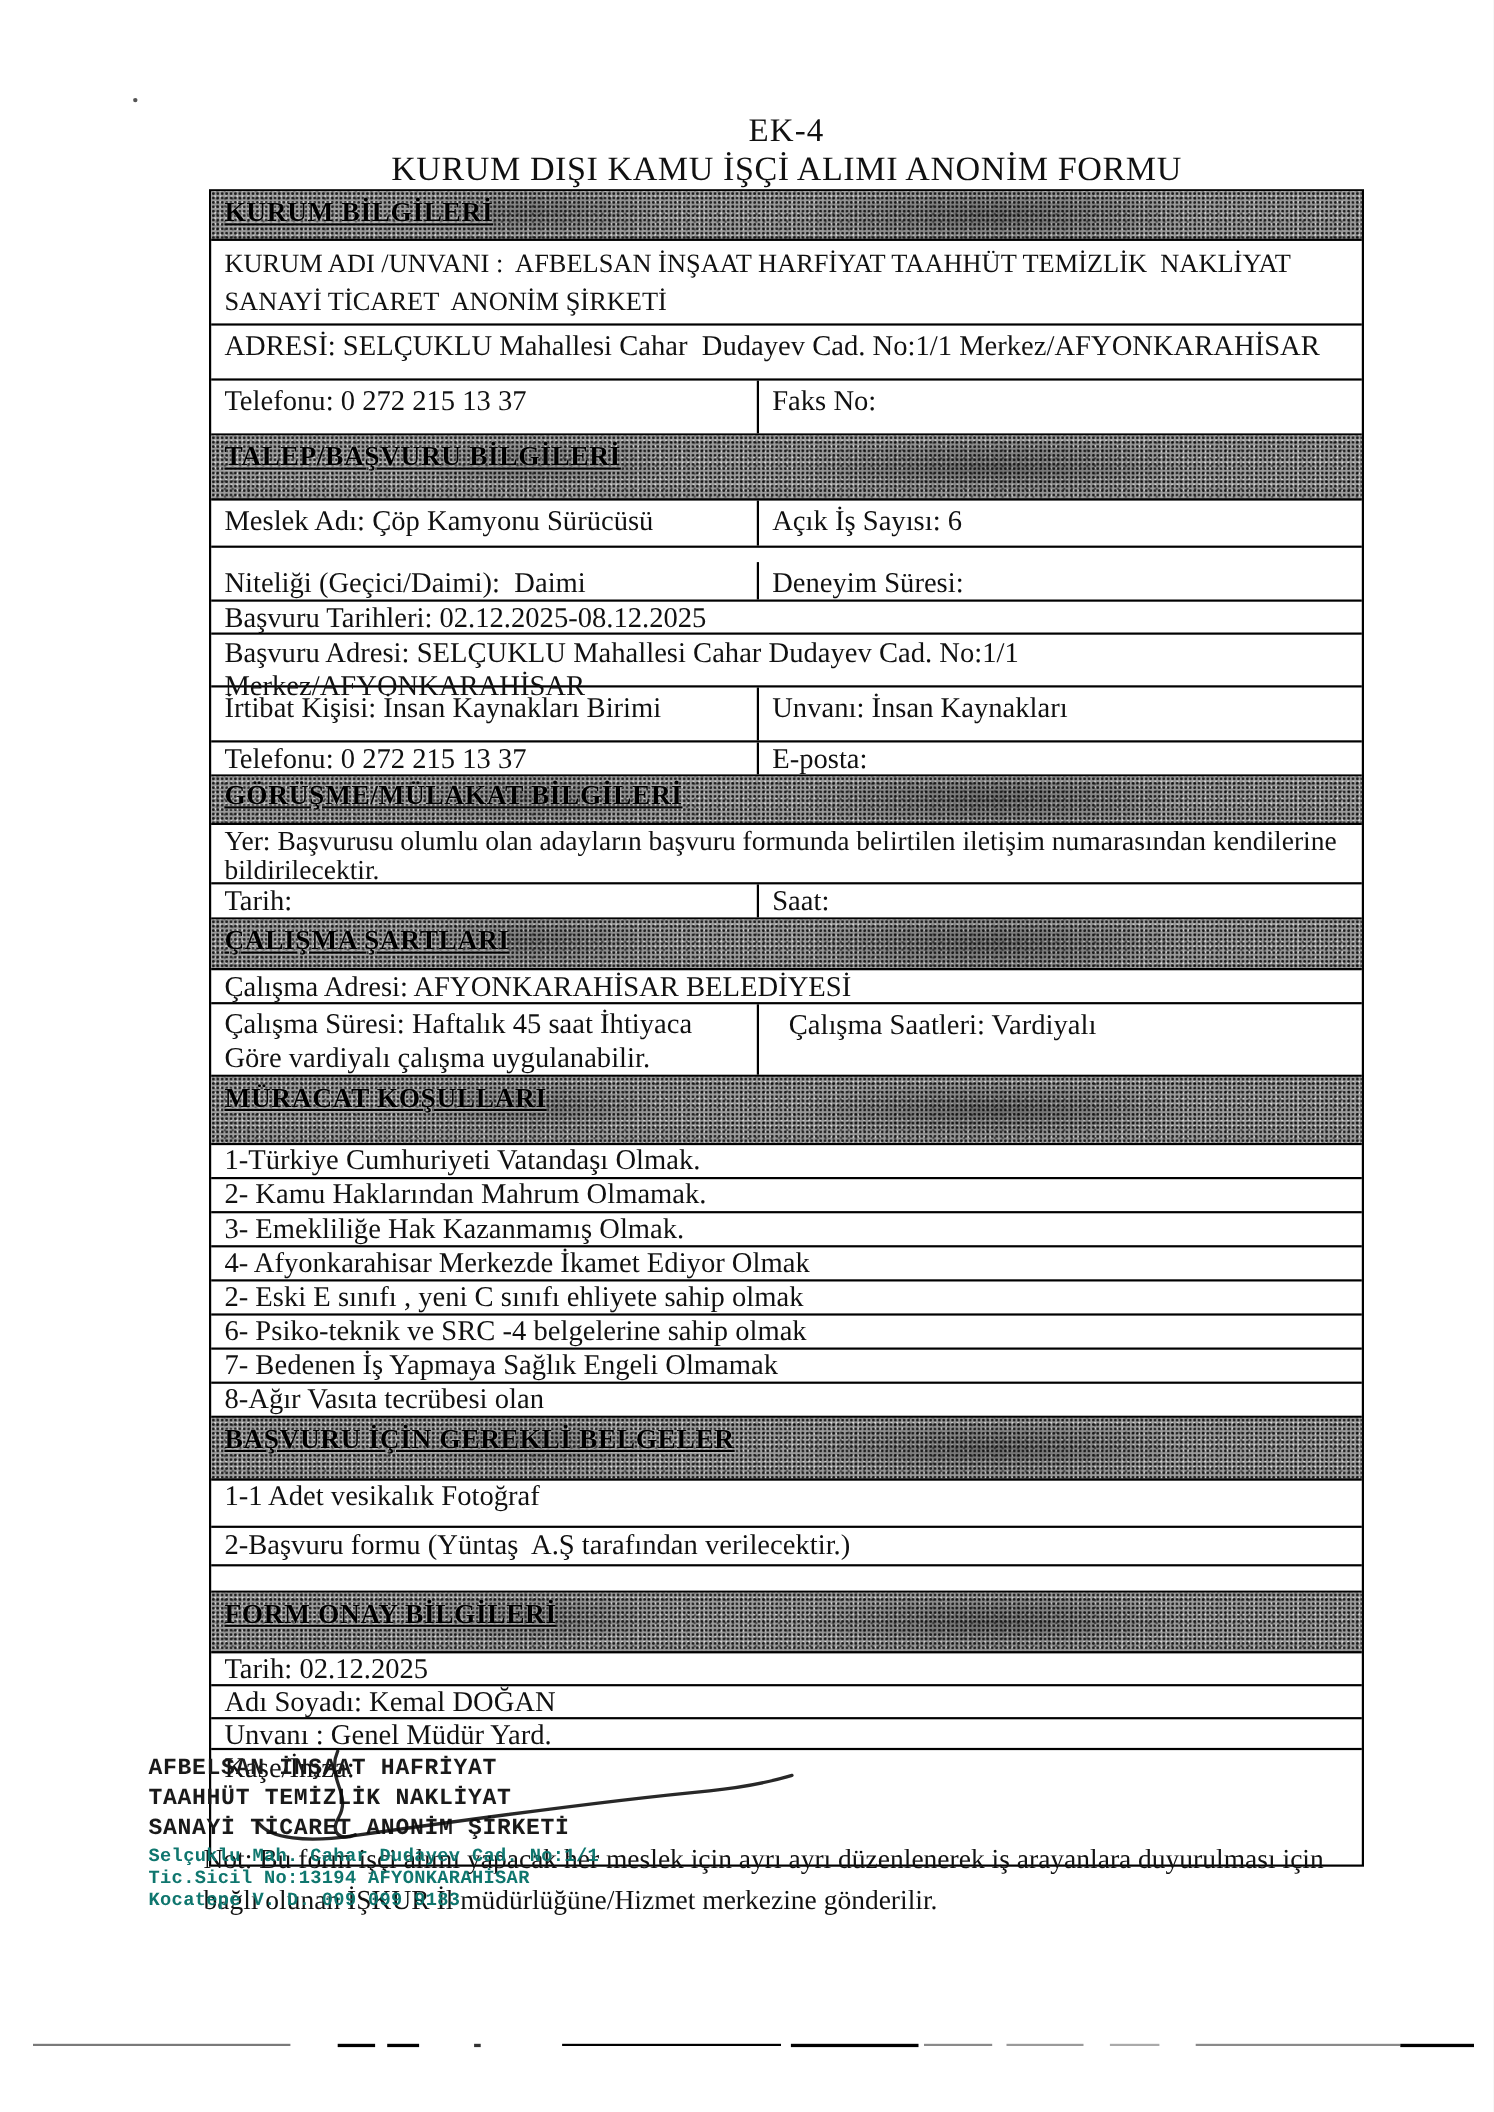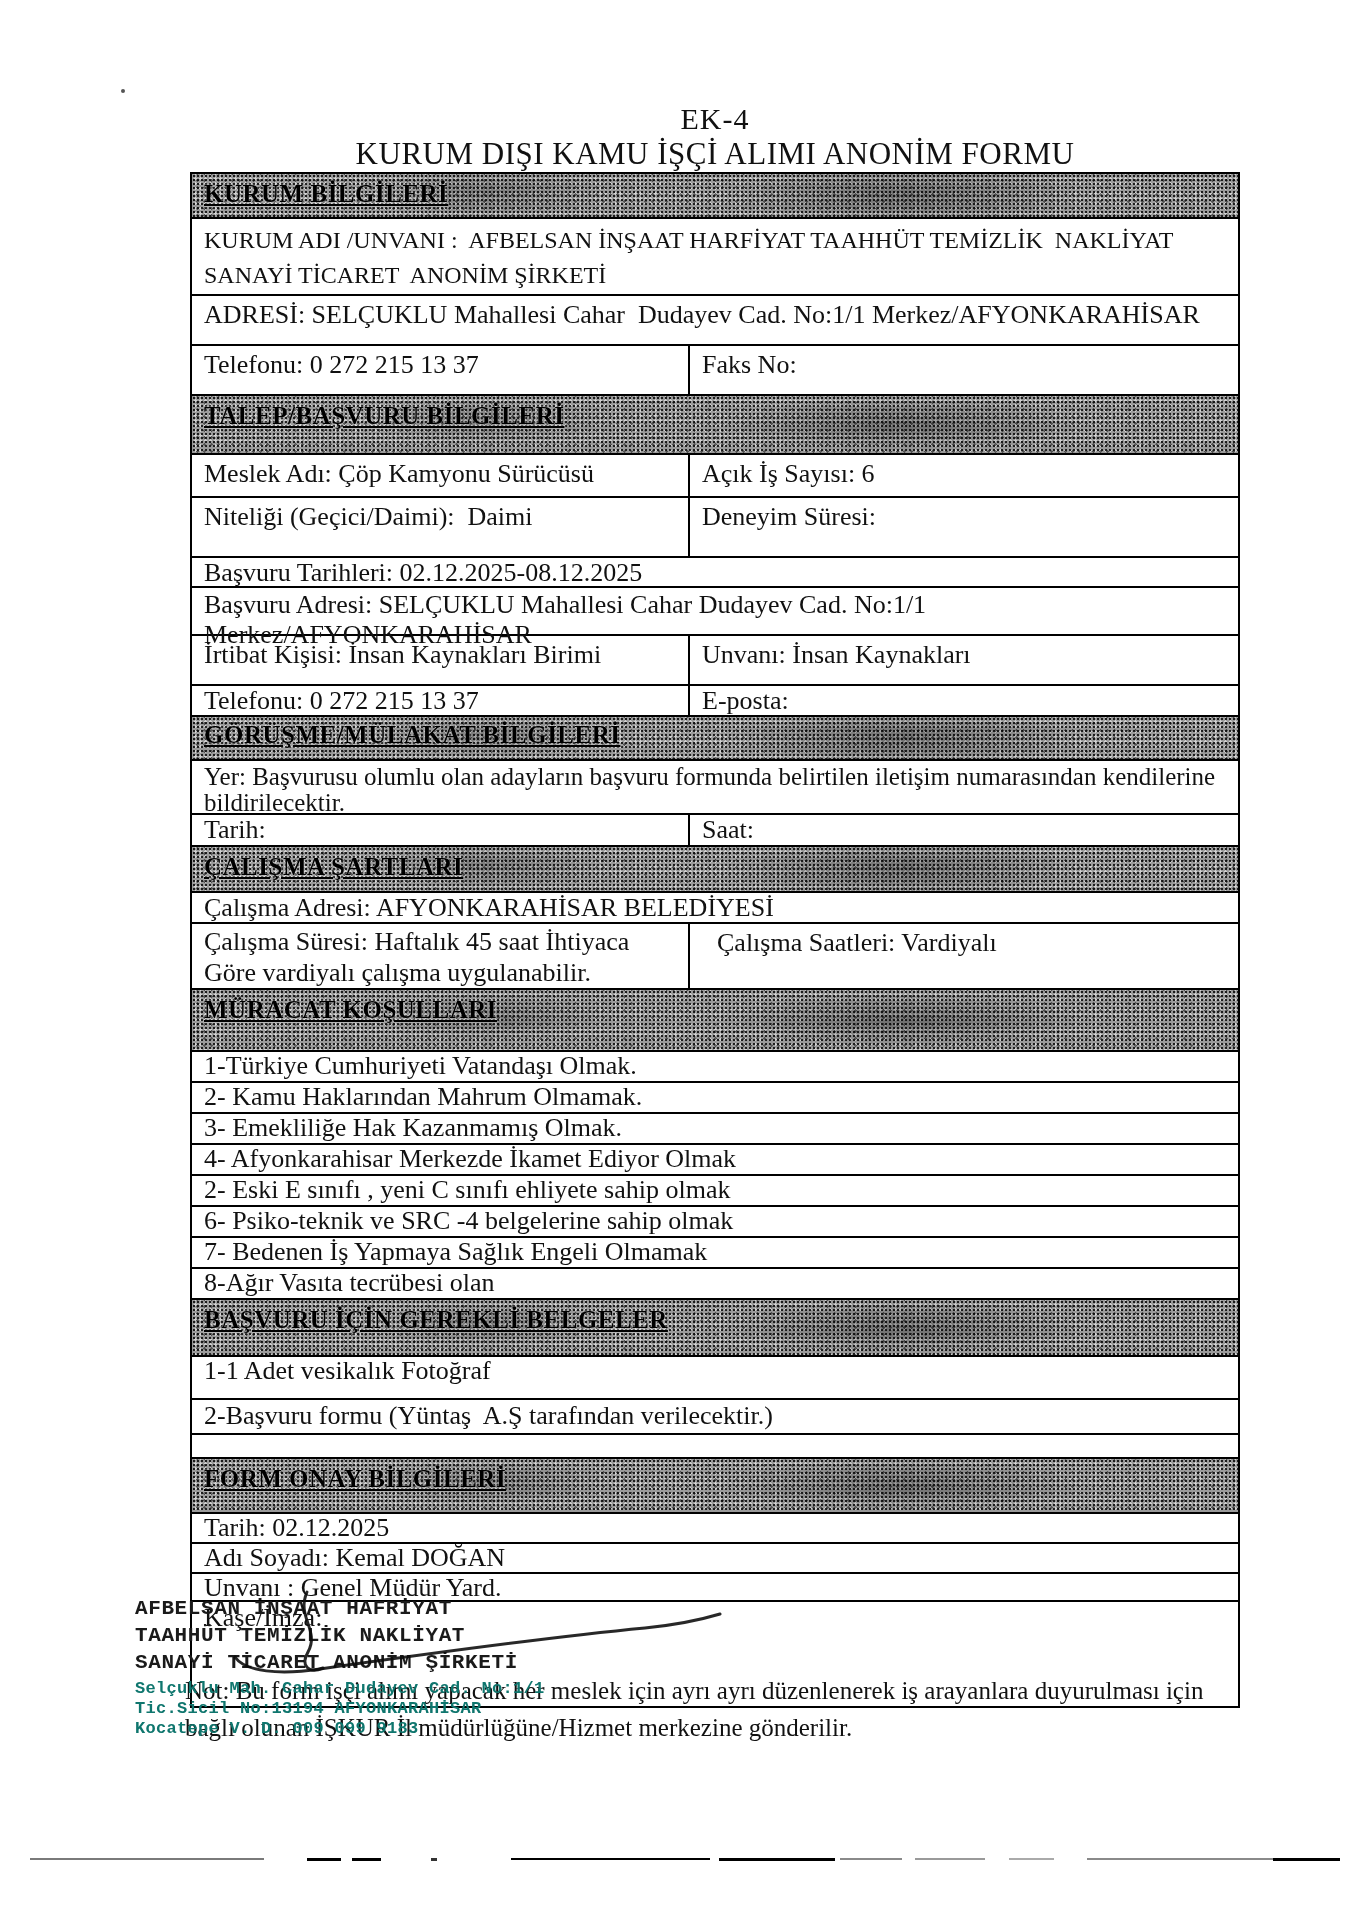--- a/index.html
+++ b/index.html
@@ -93,21 +93,21 @@
       <div class="c2 cell">Faks No:</div>
     </div>
 
     <div class="row hdr" style="height:59px;">
       <span class="hdr-label">TALEP/BAŞVURU BİLGİLERİ</span>
     </div>
     <div class="row split" style="height:43px;">
       <div class="c1 cell">Meslek Adı: Çöp Kamyonu Sürücüsü</div>
       <div class="c2 cell">Açık İş Sayısı: 6</div>
     </div>
-    <div class="row split" style="height:60px;">
+    <div class="row split" style="height:49px;align-items:flex-end;">
       <div class="c1 cell">Niteliği (Geçici/Daimi):  Daimi</div>
       <div class="c2 cell">Deneyim Süresi:</div>
     </div>
     <div class="row" style="height:30px;">
       <div class="cell" style="padding-top:1px;line-height:27px;">Başvuru Tarihleri: 02.12.2025-08.12.2025</div>
     </div>
     <div class="row" style="height:48px;">
       <div class="cell" style="padding-top:2px;">Başvuru Adresi: SELÇUKLU Mahallesi Cahar Dudayev Cad. No:1/1 Merkez/AFYONKARAHİSAR</div>
     </div>
     <div class="row split" style="height:50px;">

